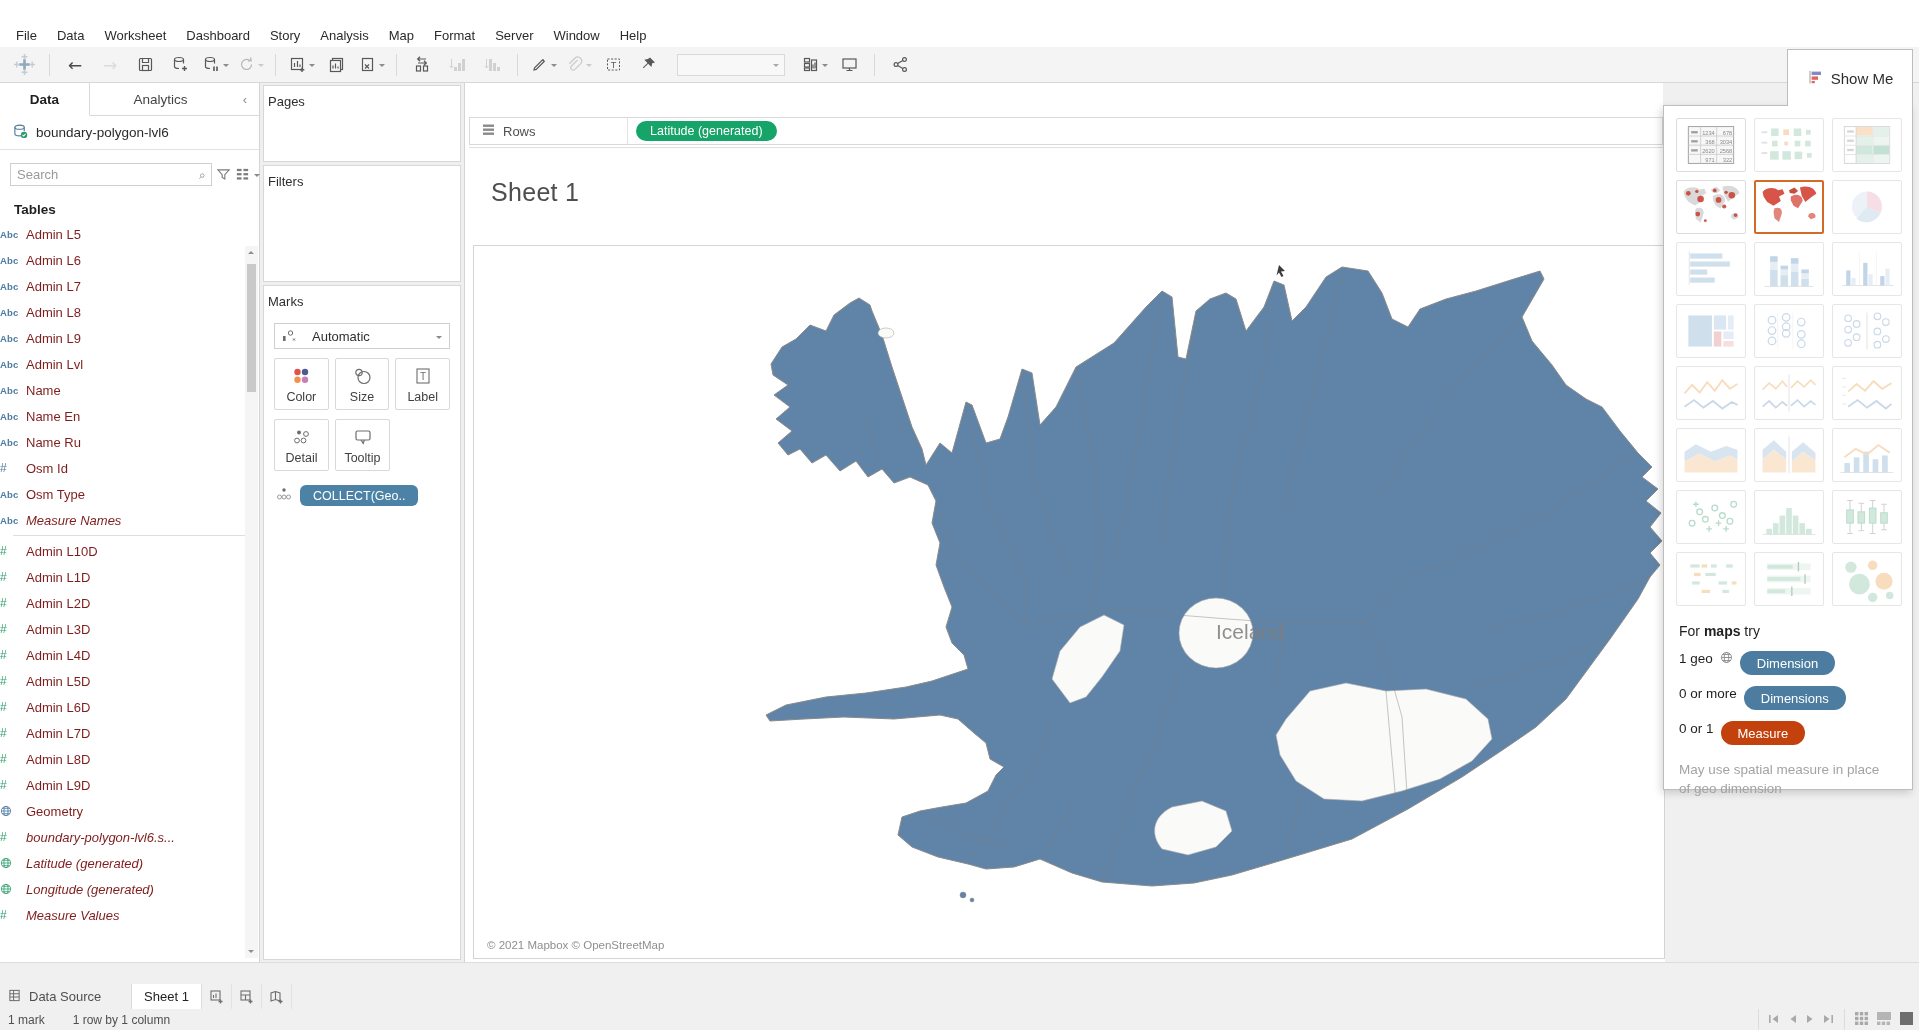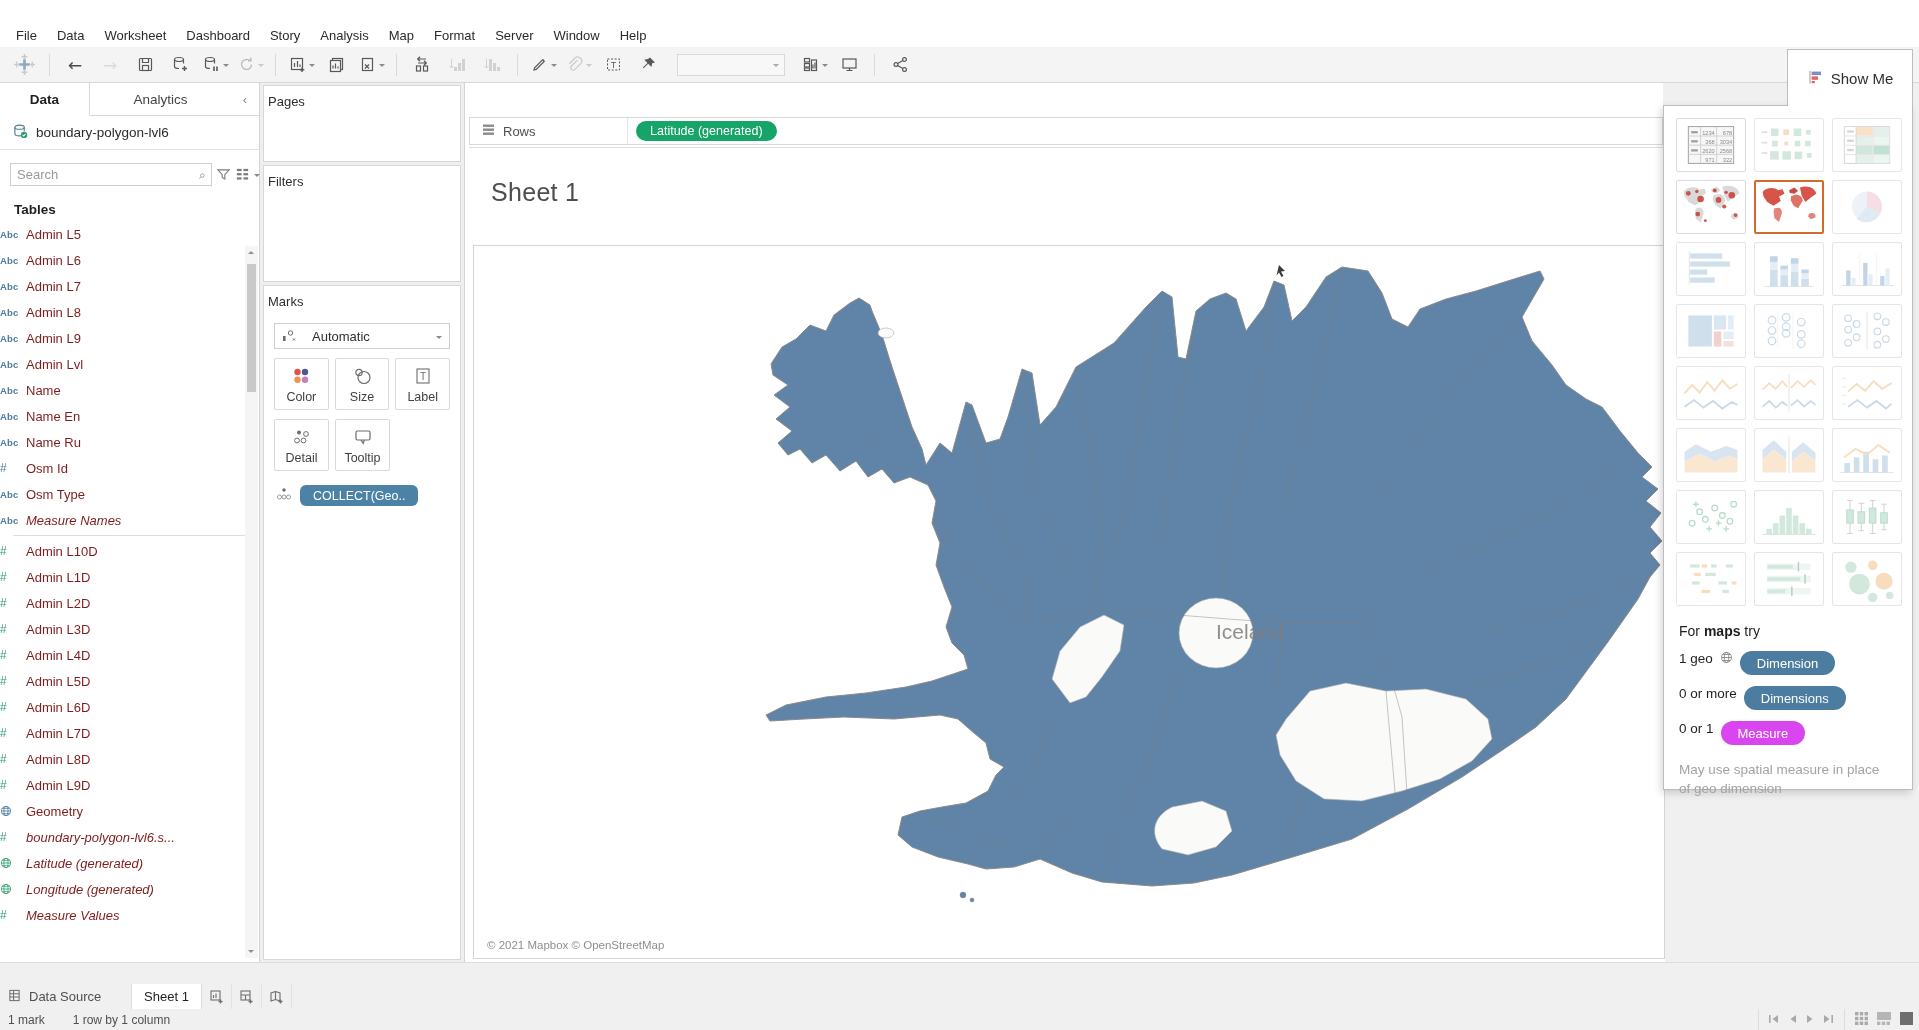--- a/index.html
+++ b/index.html
@@ -97,21 +97,21 @@
   .thumb{background:#fff;border:1px solid #dcdcdc;border-radius:2px;overflow:hidden}
   .thumb svg{width:100%;height:100%;display:block}
   .thumb.selected{border:2px solid #d46a27}
   .thumb.disabled{border-color:#e6e6e6}
   .thumb.disabled svg{opacity:.55}
   .sm-lower{position:absolute;left:15px;top:517px;right:10px}
   .maps-try{font-size:14px;color:#1f1f1f;margin-bottom:12px}
   .sm-rule{display:flex;gap:7px;margin-bottom:11px;font-size:13.5px;color:#1f1f1f}
   .sm-pill{height:24px;border-radius:12px;padding:0 17px;color:#fff;display:flex;align-items:center;font-size:13px}
   .sm-pill.dimension{background:#4c7da0}
-  .sm-pill.measure{background:#d946ef}
+  .sm-pill.measure{background:#c2410c}
   .sm-note{color:#a3a3a3;font-size:13.5px;line-height:19px;margin-top:15px;width:205px}
   .rule-globe{color:#8a8a8a;display:flex}
 
   
   .substrip{position:absolute;left:0;top:962px;width:100%;height:22px;background:#f0f0f0;border-top:1px solid #ddd}
   .tabsbar{position:absolute;left:0;top:984px;width:100%;height:25px;background:#f0f0f0;display:flex;align-items:stretch}
   .dstab{width:132px;display:flex;align-items:center;gap:8px;padding-left:8px;font-size:13px;color:#4f4f4f;border-right:1px solid #dcdcdc}
   .sheettab{width:70px;background:#fff;border-right:1px solid #dcdcdc;display:flex;align-items:center;justify-content:center;font-size:13px;color:#222}
   .newtab-btn{width:30px;display:flex;align-items:center;justify-content:center;color:#6e6e6e;border-right:1px solid #e2e2e2}
   .statusbar{position:absolute;left:0;top:1009px;width:100%;height:21px;background:#f0f0f0;display:flex;align-items:center;font-size:12px;color:#4f4f4f}

